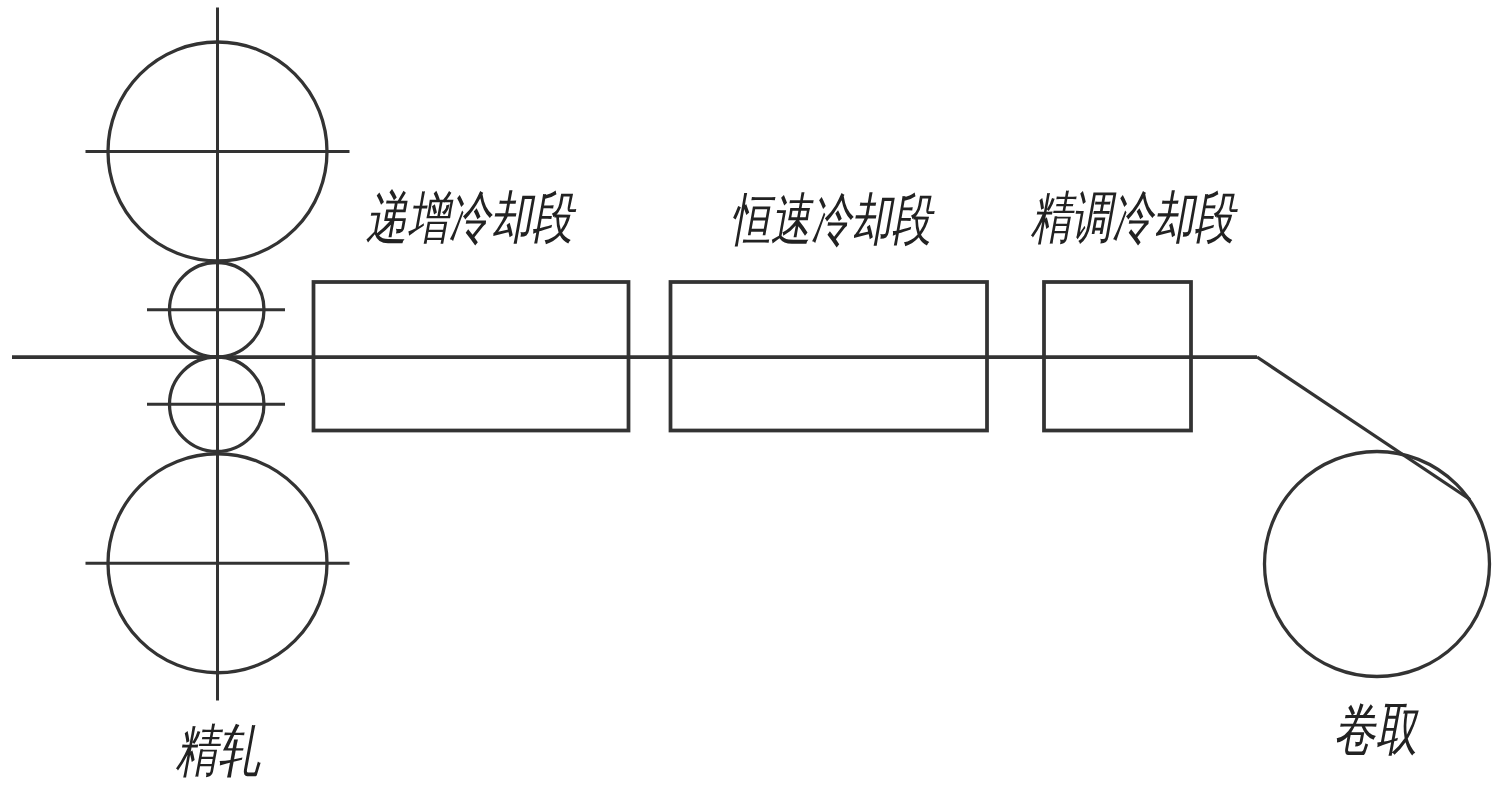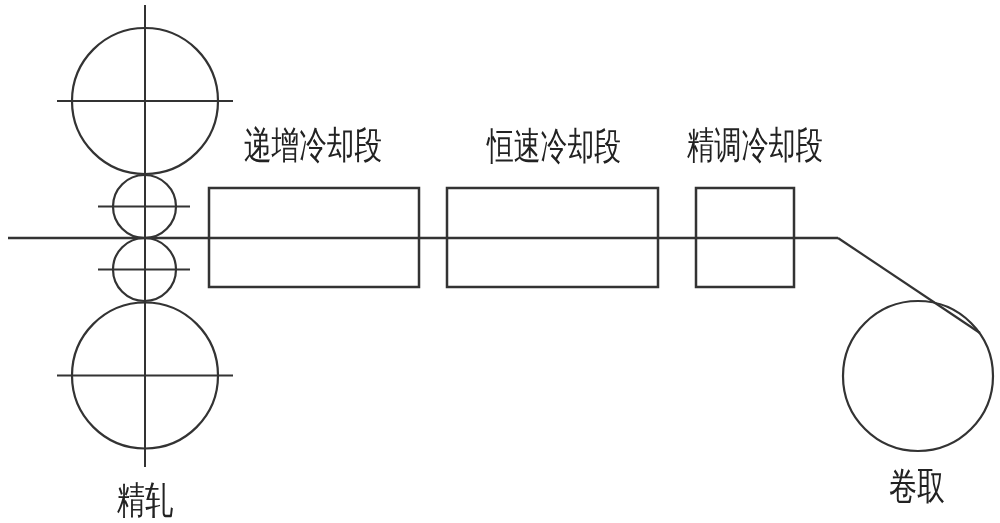--- a/index.html
+++ b/index.html
@@ -7,20 +7,21 @@
     padding: 0;
     background: #ffffff;
   }
   .canvas {
     position: relative;
     width: 1000px;
     height: 523px;
     background: #ffffff;
     overflow: hidden;
     font-family: "Liberation Sans", sans-serif;
+    font-style: italic;
   }
   svg text {
     font-family: "Liberation Sans", "DejaVu Sans", sans-serif;
     font-size: 38px;
     fill: #222222;
   }
   .thin  { stroke-width: 2; }
   .mid   { stroke-width: 2.2; }
   .thick { stroke-width: 2.5; }
   line, circle, rect, path { stroke: #333333; fill: none; }

